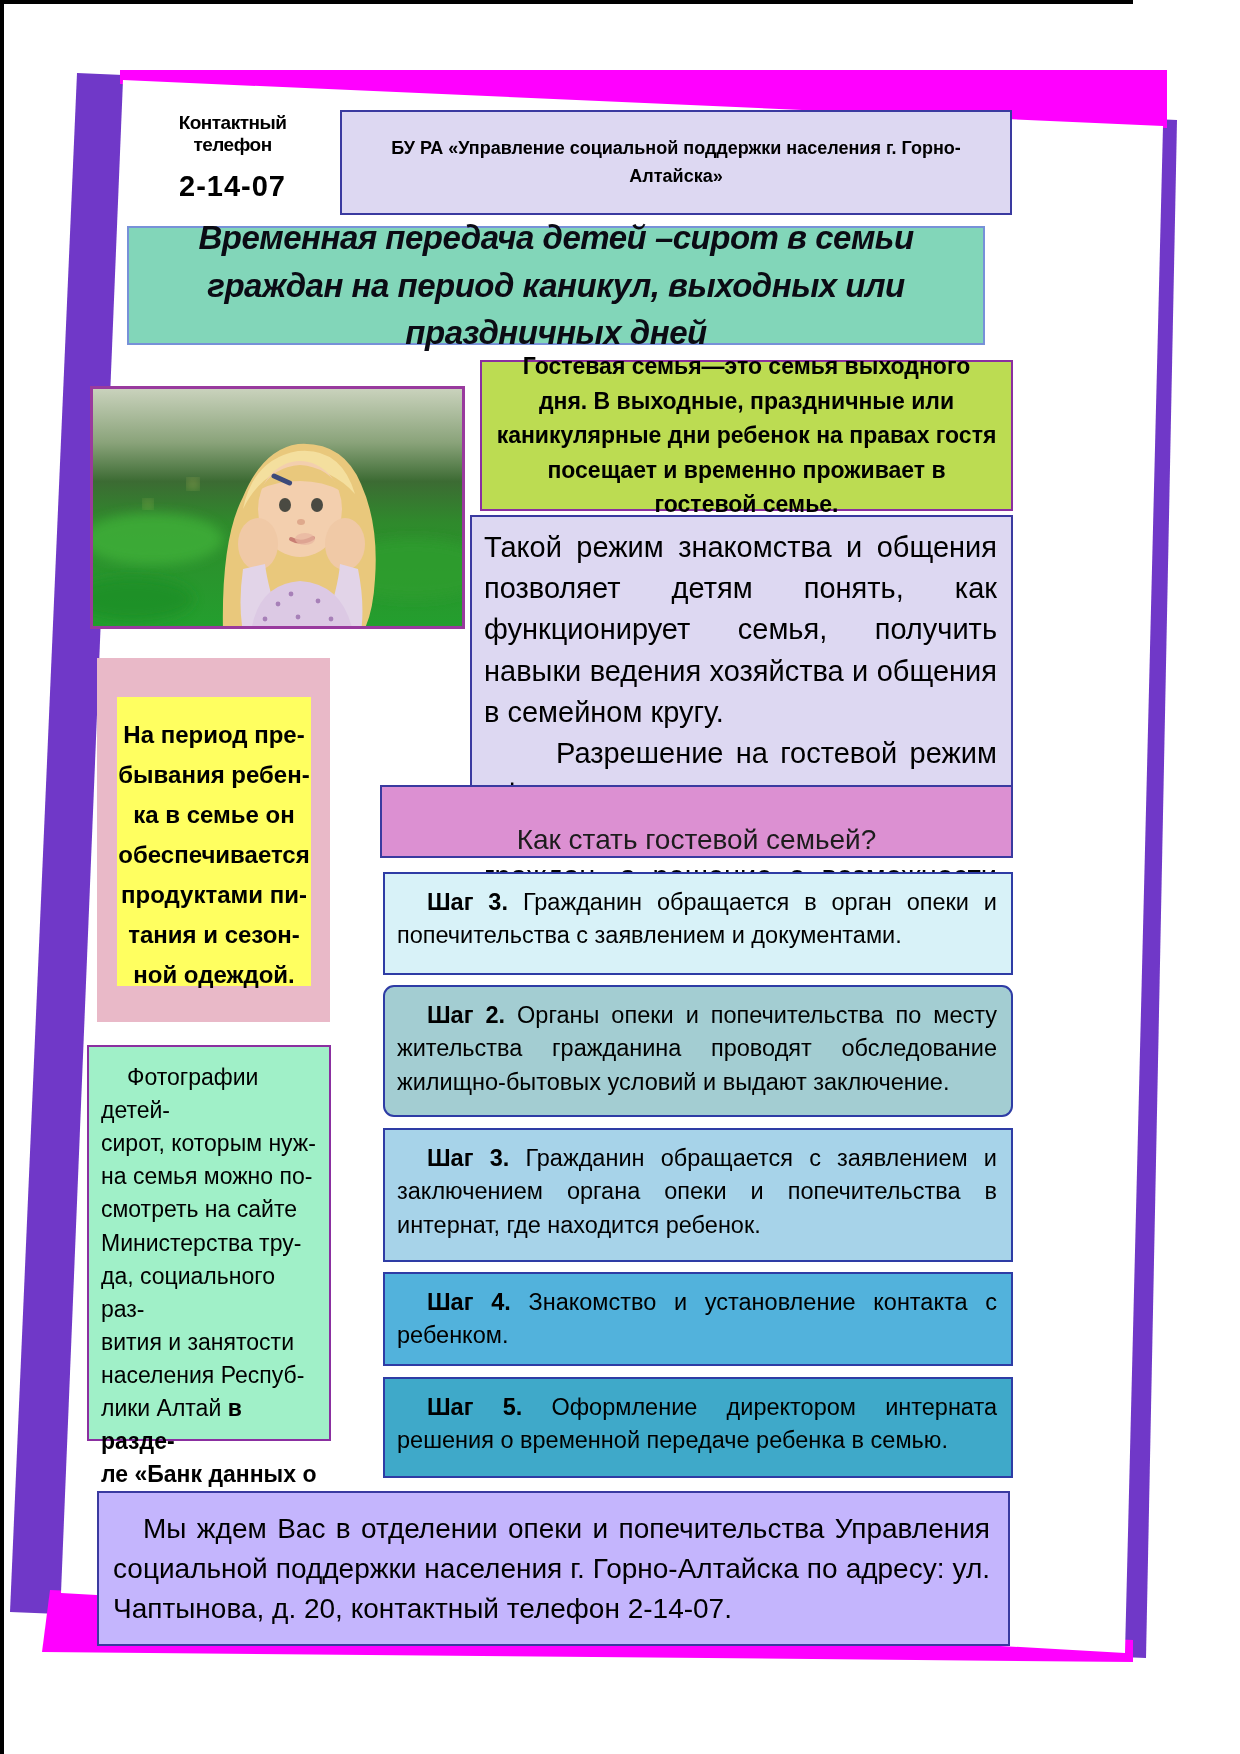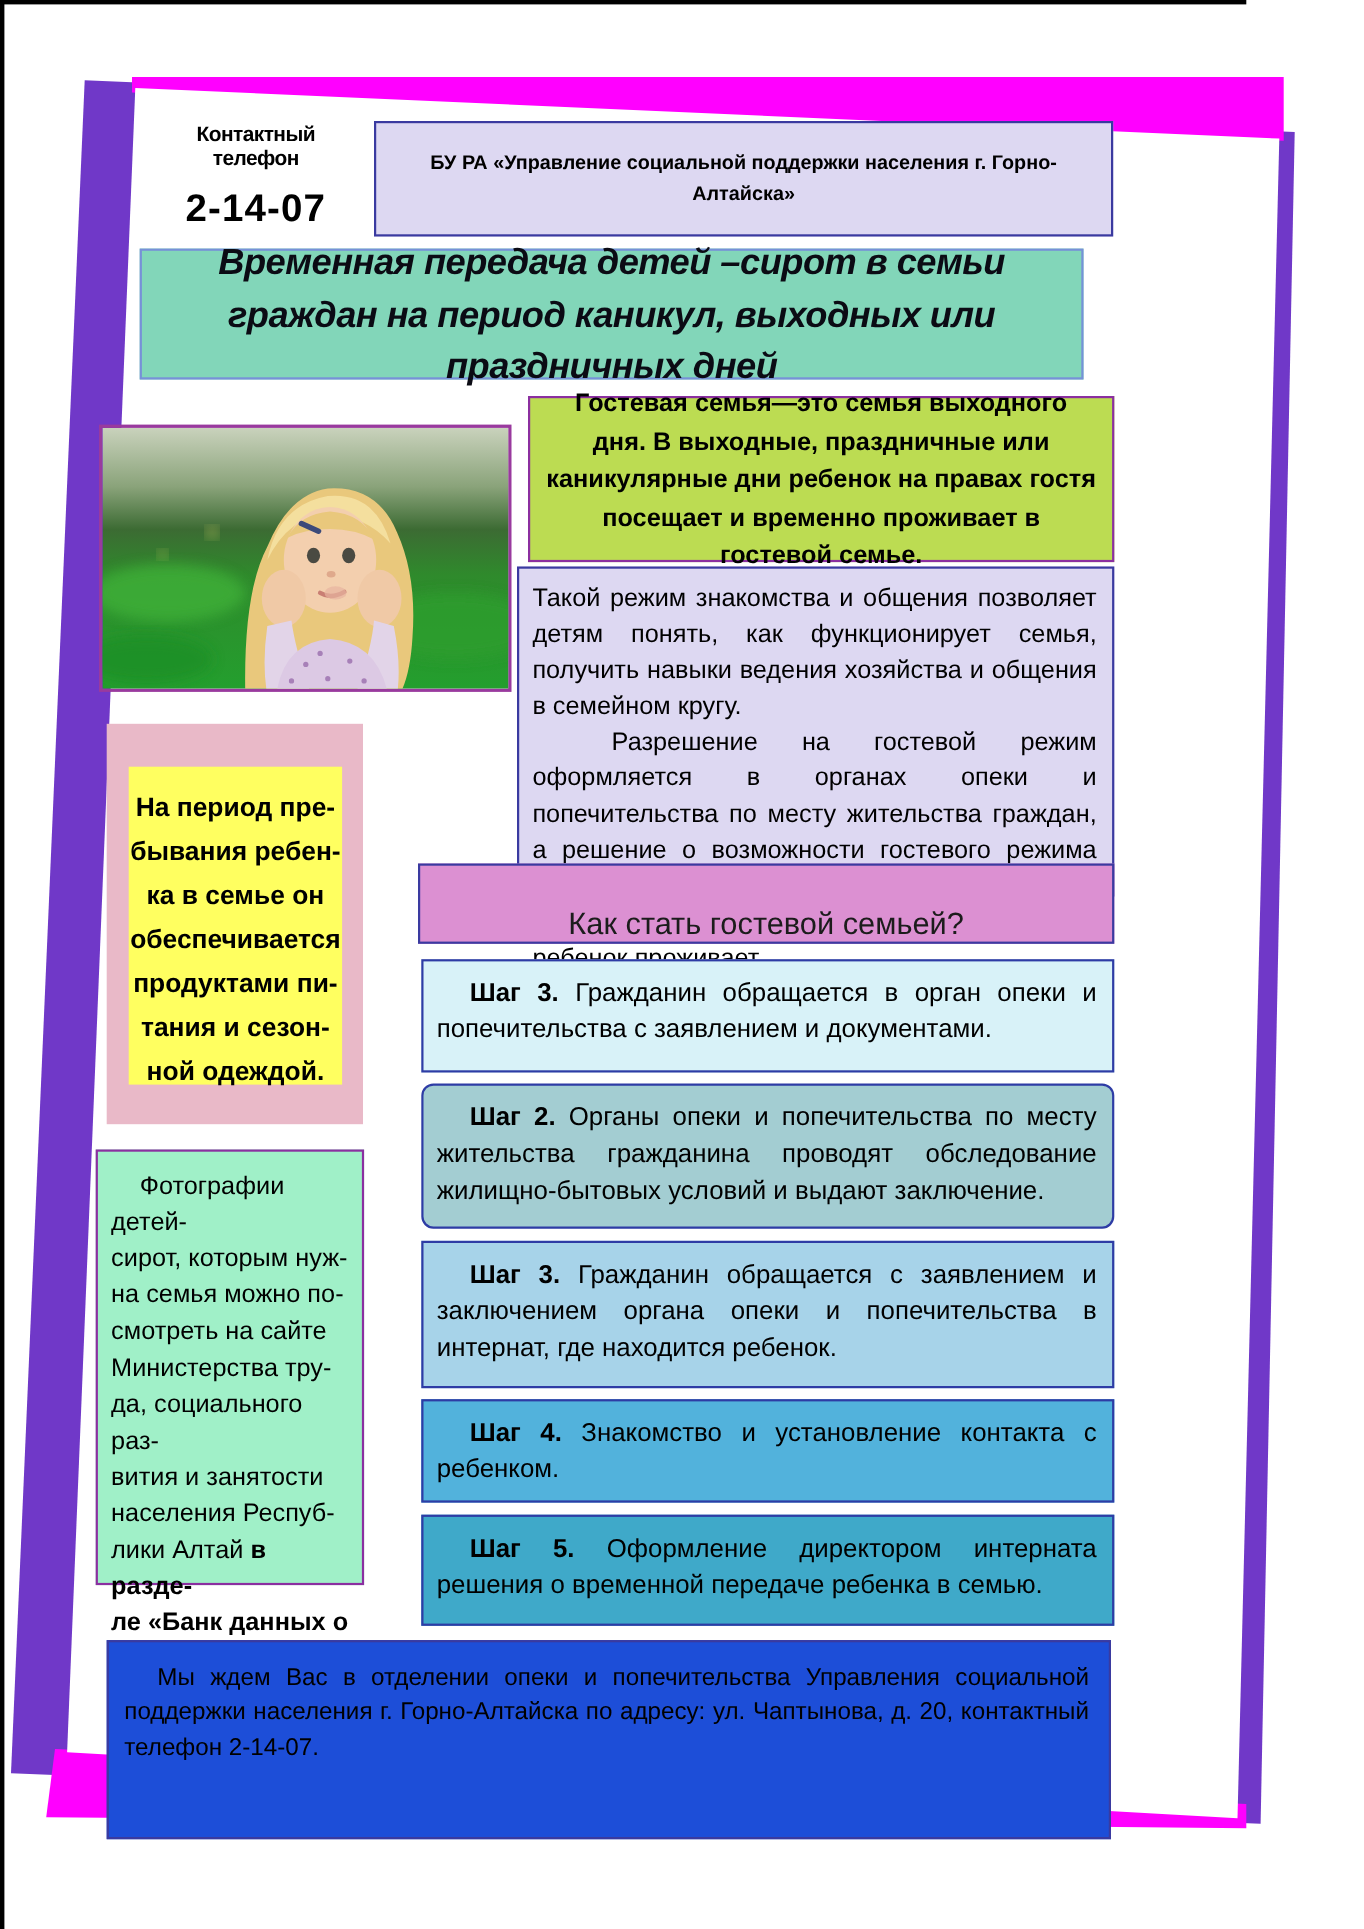--- a/index.html
+++ b/index.html
@@ -7,21 +7,21 @@
     width:1240px;height:1754px;position:relative;background:#ffffff;
     font-family:"Liberation Sans","DejaVu Sans",sans-serif;color:#000;
     overflow:hidden;
   }
   #bg{position:absolute;left:0;top:0;width:1240px;height:1754px;z-index:0;}
   .layer{position:absolute;z-index:2;box-sizing:border-box;}
 
   
   .contact{left:140px;top:112px;width:185px;text-align:center;}
   .contact .lbl{font-size:19px;font-weight:bold;letter-spacing:-0.5px;}
-  .contact .phone{font-size:35px;font-weight:bold;margin-top:14px;letter-spacing:1px;}
+  .contact .phone{font-size:29px;font-weight:bold;margin-top:14px;letter-spacing:1px;}
 
   
   .org-box{left:340px;top:110px;width:672px;height:105px;background:#ddd8f2;
     border:2px solid #3a3aa0;display:flex;align-items:center;justify-content:center;
     text-align:center;font-size:18px;font-weight:bold;line-height:1.55;padding:4px 30px;}
 
   
   .title-banner{left:127px;top:226px;width:858px;height:119px;background:#82d6b9;
     border:2px solid #7791d8;display:flex;align-items:center;justify-content:center;
     text-align:center;font-size:33px;font-weight:bold;font-style:italic;
@@ -31,21 +31,21 @@
   .photo{left:90px;top:386px;width:375px;height:243px;border:3px solid #993a9e;overflow:hidden;}
   .photo svg{display:block;}
 
   
   .guest-box{left:480px;top:360px;width:533px;height:151px;background:#bcdc52;
     border:2px solid #8b2fa0;display:flex;align-items:center;justify-content:center;
     text-align:center;font-size:23px;font-weight:bold;line-height:1.5;padding:4px 14px;}
 
   
   .main-box{left:470px;top:515px;width:543px;height:300px;background:#ddd8f2;
-    border:2px solid #3a3aa0;padding:10px 14px 8px 12px;font-size:23px;line-height:1.42;
+    border:2px solid #3a3aa0;padding:10px 14px 8px 12px;font-size:29px;line-height:1.42;
     text-align:justify;}
   .main-box p{margin:0;}
   .main-box p.p2{text-indent:72px;}
 
   
   .steps-header{left:380px;top:785px;width:633px;height:73px;background:#dc90d2;
     border:2px solid #3a3aa0;display:flex;align-items:flex-end;justify-content:center;
     font-size:28px;color:#1c1c1c;}
 
   
@@ -65,22 +65,22 @@
     text-align:center;font-weight:bold;font-size:24px;line-height:1.67;
     white-space:pre-line;padding-top:18px;}
 
   
   .green-box{left:87px;top:1045px;width:244px;height:396px;background:#a0f0c8;
     border:2px solid #8b2fa0;padding:14px 12px 0 12px;font-size:23px;line-height:1.44;
     white-space:pre-line;text-indent:26px;}
   .green-box .tail{font-weight:bold;}
 
   
-  .footer-box{left:97px;top:1491px;width:913px;height:181px;background:#1d4ed8;
-    border:2px solid #3a3aa0;padding:16px 18px 0 14px;font-size:22px;line-height:1.43;
+  .footer-box{left:97px;top:1491px;width:913px;height:155px;background:#c4b5fd;
+    border:2px solid #3a3aa0;padding:16px 18px 0 14px;font-size:28px;line-height:1.43;
     text-align:justify;}
   .footer-box p{margin:0;text-indent:30px;}
 </style>
 </head>
 <body>
 
 <svg id="bg" viewBox="0 0 1240 1754" xmlns="http://www.w3.org/2000/svg">
   <polygon points="77,73 1177,120 1146,1658 10,1612" fill="#7038C8"></polygon>
   <polygon points="120,70 1167,70 1167,128 120,84" fill="#FF00FF"></polygon>
   <polygon points="50,1590 1133,1640 1133,1662 42,1652" fill="#FF00FF"></polygon>

